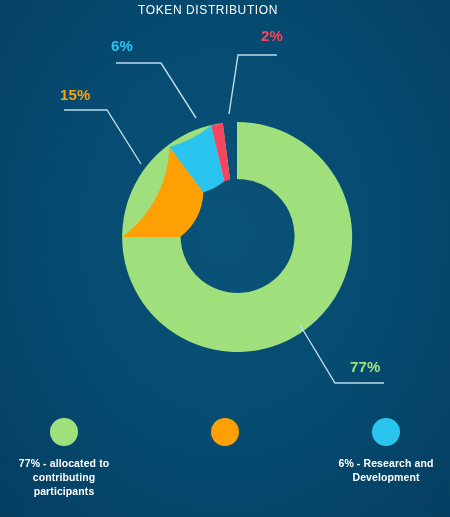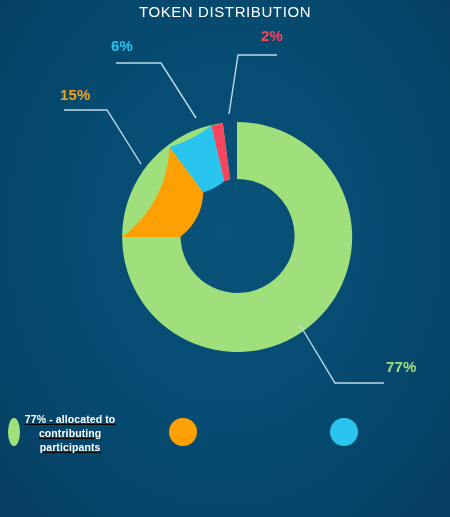--- a/index.html
+++ b/index.html
@@ -17,26 +17,26 @@
   #stage {
     position: absolute;
     inset: 0;
     width: 450px;
     height: 517px;
   }
 
   
   .title {
     position: absolute;
-    left: 17px;
+    left: 0;
     top: 3px;
     width: 416px;
     text-align: center;
     color: #ffffff;
-    font-size: 15px;
+    font-size: 12px;
     letter-spacing: 0.6px;
     font-weight: 400;
   }
 
   
   .chart-wrap {
     position: absolute;
     left: 0;
     top: 0;
     width: 450px;
@@ -52,41 +52,40 @@
   .pct {
     position: absolute;
     font-size: 15px;
     font-weight: bold;
     white-space: nowrap;
     letter-spacing: 0.2px;
   }
   .pct-15 { left: 60px;  top: 86px;  }
   .pct-6  { left: 111px; top: 37px;  }
   .pct-2  { left: 261px; top: 27px;  }
-  .pct-77 { left: 350px; top: 358px; margin-left: 36px; }
+  .pct-77 { left: 350px; top: 358px; }
 
   
   .legend {
     position: absolute;
     left: 0;
     top: 412px;
     width: 450px;
     height: 105px;
     display: flex;
     align-items: flex-start;
     justify-content: space-between;
     padding: 0 8px;
     box-sizing: border-box;
   }
   .legend-item {
     width: 112px;
     display: flex;
-    flex-direction: row;
-    align-items: flex-start;
-    text-decoration: underline;
+    flex-direction: column;
+    align-items: center;
   }
   .legend-dot {
     width: 28px;
     height: 28px;
     border-radius: 50%;
     margin-top: 6px;
     margin-bottom: 10px;
   }
   .legend-label {
     color: #ffffff;
@@ -150,17 +149,18 @@
       <div class="legend-dot" style="background:#a0e07c"></div>
       <div class="legend-label">77% - allocated to contributing participants</div>
     </div>
 
     <div class="legend-item">
       <div class="legend-dot" style="background:#fca004"></div>
     </div>
 
     <div class="legend-item">
       <div class="legend-dot" style="background:#29c5ee"></div>
+      <div class="legend-label">6% - Research and Development</div>
     </div>
 
 
   </div>
 </div>
 
 </body></html>

